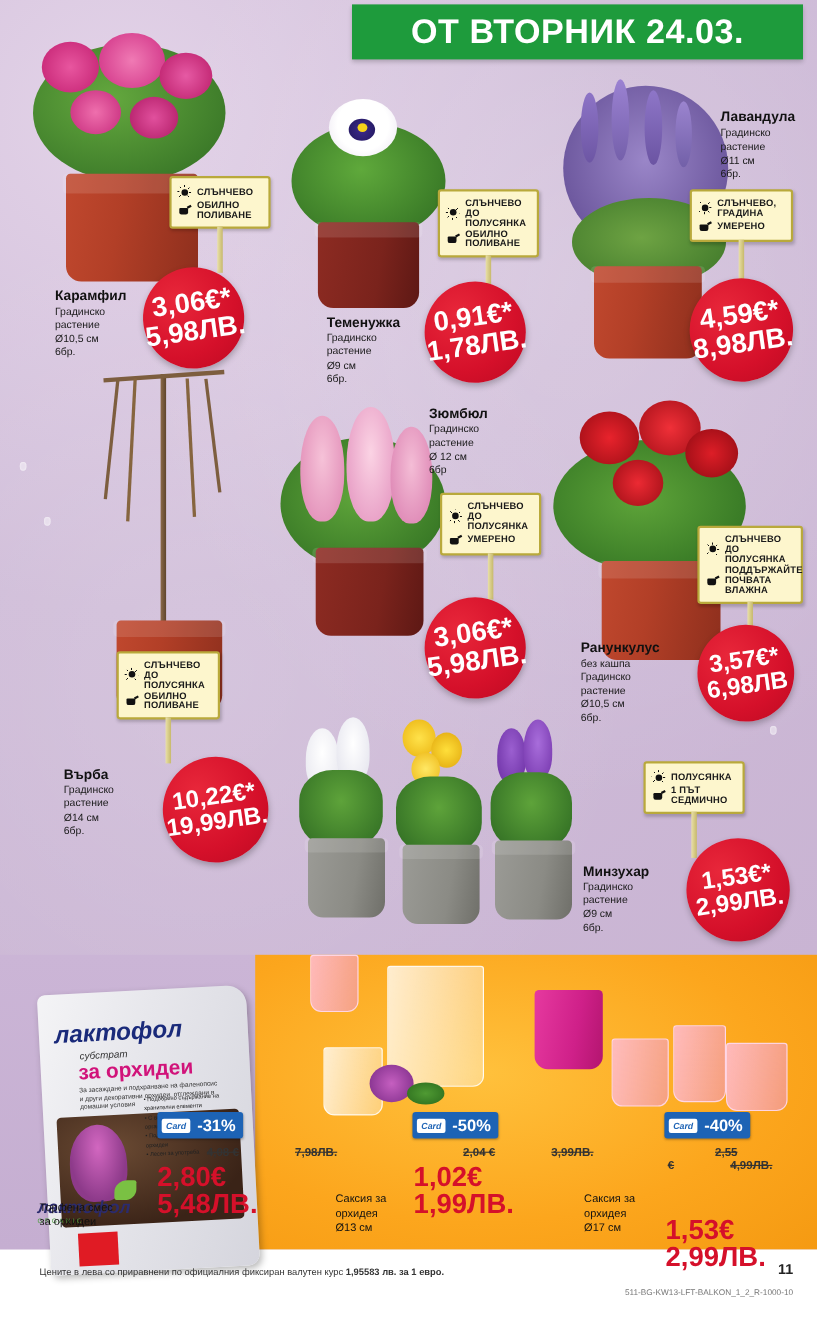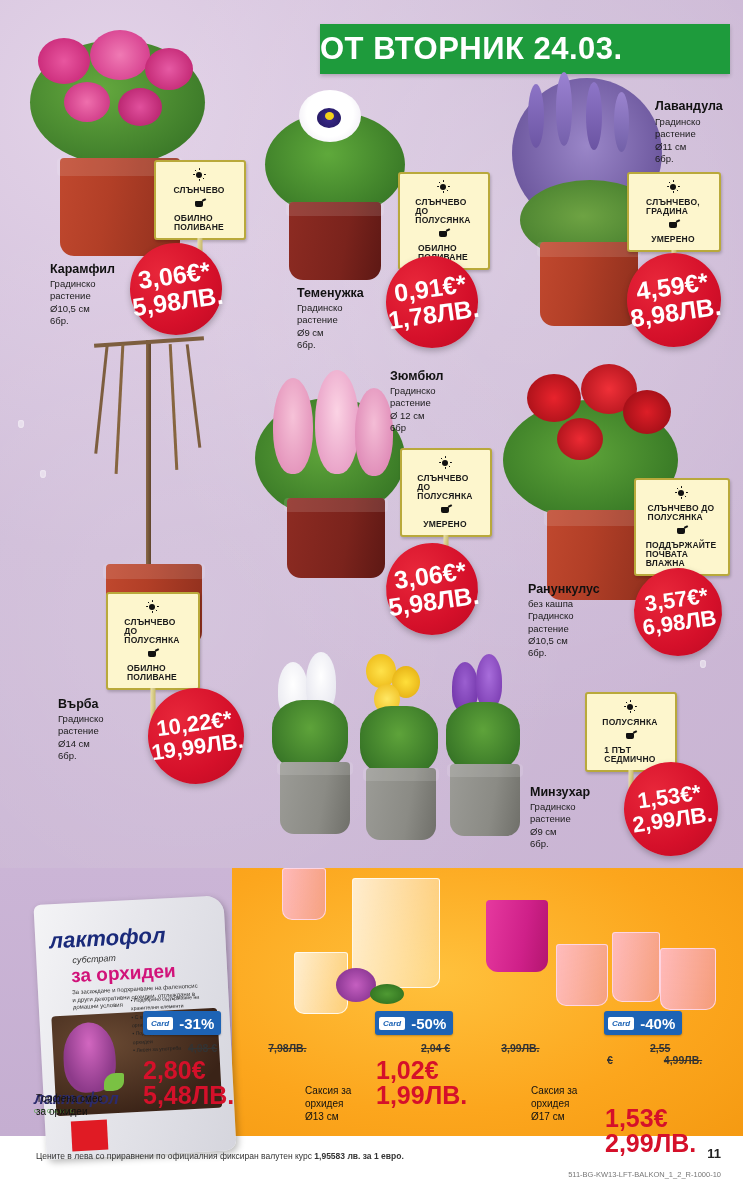--- a/index.html
+++ b/index.html
@@ -29,23 +29,23 @@
   }
   .bg-violet-bottom {
     position:absolute; left:0; top:868px; width:240px; height:268px;
     background: linear-gradient(180deg,#cbb5d6 0%, #c5aed1 100%);
   }
   .bg-white-strip{
     position:absolute; left:0; top:1136px; width:743px; height:64px; background:#fff;
   }
   
   .header-banner{
-    position:absolute; left:320px; top:24px; width:410px; height:50px;
+    position:absolute; left:320px; top:4px; width:410px; height:50px;
     background:#1e9b3c;
-    display:flex; align-items:center; 
+    display:flex; align-items:center; justify-content:center;
     box-shadow: 0 2px 4px rgba(0,0,0,.2);
   }
   .header-banner span{
     color:#fff; font-size:31px; font-weight:bold; letter-spacing:.5px;
     font-family:"Liberation Sans", sans-serif;
   }
   
   .plant { position:absolute; }
   .pot {
     position:absolute; border-radius: 4px 4px 14px 14px;
@@ -86,21 +86,21 @@
     border:2px solid #b9a93b;
     border-radius:3px;
     padding:5px 7px 5px 5px;
     box-shadow: 1px 2px 3px rgba(0,0,0,.2);
   }
   .care-sign .stick{
     position:absolute; left:50%; top:100%; width:5px; height:42px;
     background:linear-gradient(90deg,#e9e0a8,#c7b96b);
     transform: translateX(-50%);
   }
-  .care-row{ display:flex; align-items:center; gap:5px; margin:1px 0;flex-direction:column; }
+  .care-row{ display:flex; align-items:center; gap:5px; margin:1px 0; }
   .care-row .txt{
     font-size:8.5px; font-weight:bold; color:#1a1a1a; line-height:1.05;
     letter-spacing:.2px;
   }
   .ic{ width:13px; height:13px; flex:0 0 13px; position:relative; }
   
   .ic-sun:before{
     content:""; position:absolute; left:3.5px; top:3.5px; width:6px; height:6px;
     border-radius:50%; background:#111;
   }

